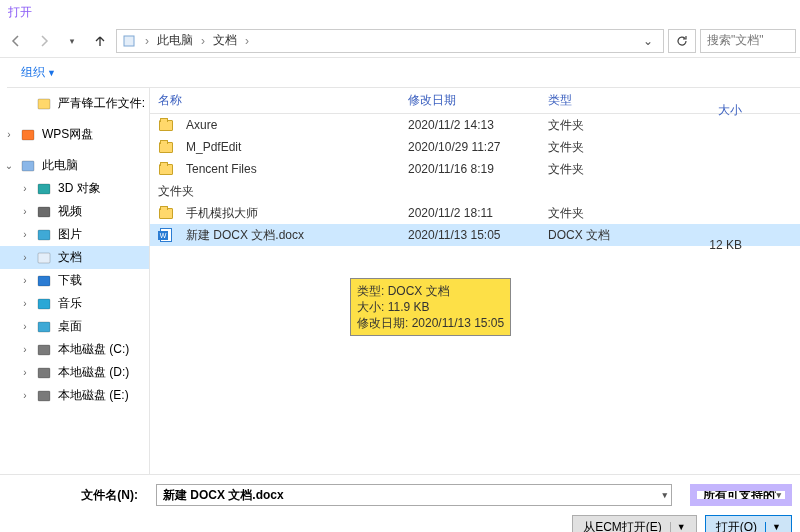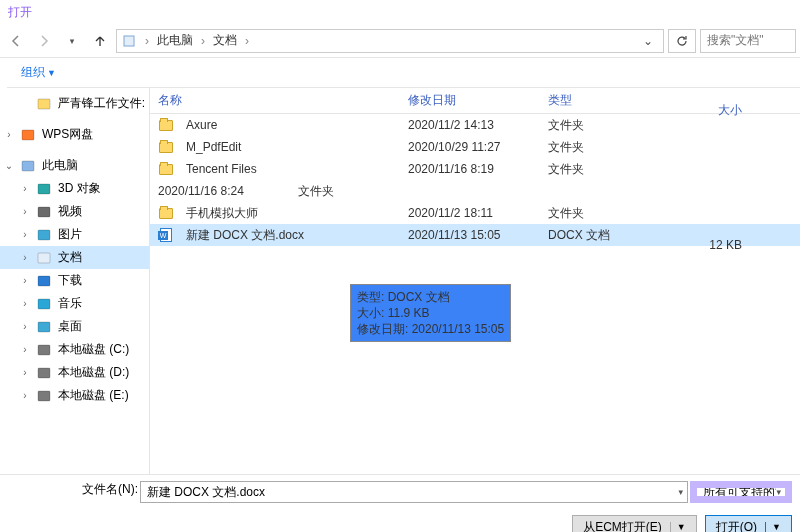--- a/index.html
+++ b/index.html
@@ -40,24 +40,24 @@
 .rows { position: relative; flex: 1; }
 .row { display: flex; height: 22px; align-items: center; color: #333; }
 .row.sel { background: #cde8ff; }
 .row .fname { display: flex; align-items: center; gap: 12px; }
 .fico { width: 16px; height: 16px; display: inline-flex; align-items: center; justify-content: center; }
 .folder-ico { width: 14px; height: 11px; background: #ffd86b; border: 1px solid #caa327; border-radius: 1px; position: relative; }
 .folder-ico:before { content: ""; position: absolute; top: -3px; left: 0; width: 6px; height: 3px; background: #ffd86b; border: 1px solid #caa327; border-bottom: none; border-radius: 1px 1px 0 0; }
 .docx-ico { width: 12px; height: 14px; background: #fff; border: 1px solid #2b7cd3; position: relative; }
 .docx-ico:before { content: "W"; position: absolute; left: -3px; top: 2px; background: #2b7cd3; color: #fff; width: 10px; height: 9px; font-size: 7px; line-height: 9px; text-align: center; }
 
-.tooltip { position: absolute; left: 350px; top: 284px; background: #3b82f6; border: 1px solid #888; padding: 4px 6px; line-height: 16px; color: #333; z-index: 10; }
+.tooltip { position: absolute; left: 350px; top: 278px; background: #fde047; border: 1px solid #888; padding: 4px 6px; line-height: 16px; color: #333; z-index: 10; }
 
 .bottom { border-top: 1px solid #e5e5e5; padding: 6px 8px 8px; }
-.frow { display: flex; align-items: flex-start; height: 28px; gap: 2px; }
+.frow { display: flex; align-items: center; height: 28px; gap: 18px; font-weight: bold; }
 .flabel { width: 130px; text-align: right; }
 .fn-input { flex: 1; height: 22px; border: 1px solid #aaa; display: flex; align-items: center; justify-content: space-between; padding: 0 4px 0 6px; }
 .ft-select { width: 102px; height: 22px; border: 7px solid #c4b5fd; display: flex; align-items: center; justify-content: space-between; padding: 0 4px 0 6px; overflow: hidden; }
 .ft-select span:first-child { overflow: hidden; white-space: nowrap; }
 .btnrow { display: flex; justify-content: flex-end; gap: 8px; margin-top: 6px; }
 .winbtn { height: 24px; border: 1px solid #adadad; background: #e1e1e1; display: flex; align-items: center; padding: 0 10px; gap: 4px; }
 .winbtn.primary { border: 1px solid #0078d7; background: #cce4f7; }
 .winbtn .dd { border-left: 1px solid #adadad; padding-left: 6px; margin-left: 4px; font-size: 9px; }
 .winbtn.primary .dd { border-left-color: #0078d7; }
 
@@ -273,21 +273,20 @@
             <span class="fico">
               <span class="folder-ico"></span>
             </span>
             <span>Tencent Files</span>
           </div>
           <div class="c-date">2020/11/16 8:19</div>
           <div class="c-type">文件夹</div>
           <div class="c-size"></div>
         </div>
         <div class="row">
-          <div class="c-date">2020/11/16 8:24</div>
           <div class="c-type">文件夹</div>
           <div class="c-size"></div>
         </div>
         <div class="row">
           <div class="c-name fname">
             <span class="fico">
               <span class="folder-ico"></span>
             </span>
             <span>手机模拟大师</span>
           </div>

